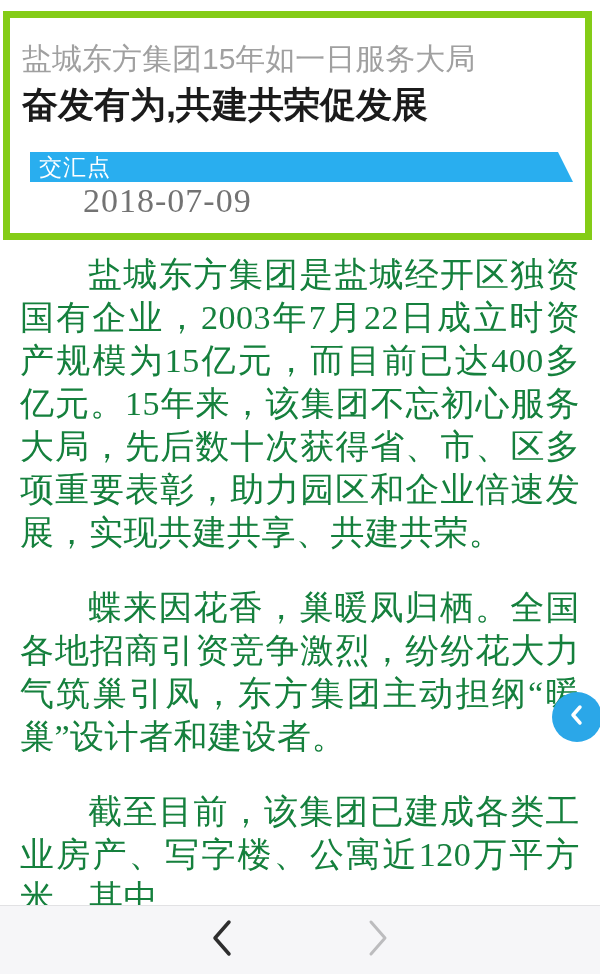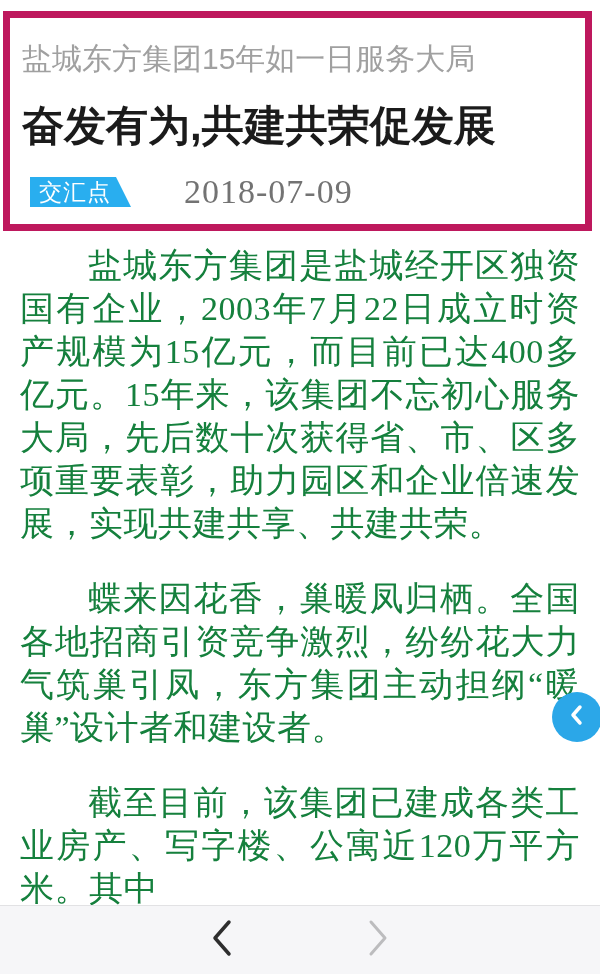--- a/index.html
+++ b/index.html
@@ -6,46 +6,45 @@
   html, body {
     width: 600px; height: 974px;
     background: #ffffff;
     overflow: hidden;
     font-family: "Liberation Sans", sans-serif;
     position: relative;
   }
   
   .headline-box {
     margin: 11px 8px 0 3px;
-    border: 7px solid #be185d;
+    border: 7px solid #84cc16;
     background: #ffffff;
     padding: 21px 12px 13px 12px;
   }
   .subtitle {
     font-size: 30px;
     line-height: 40px;
     color: #a0a0a0;
     font-weight: 400;
     white-space: nowrap;
     overflow: hidden;
   }
   .title {
-    margin-top: 21px;
-    font-size: 42px;
+    font-size: 36px;
     line-height: 52px;
     color: #1b1b1b;
     font-weight: 700;
     white-space: nowrap;
     overflow: hidden;
   }
   .meta-row {
     margin-top: 21px;
     display: flex;
-    align-items: center;
     padding-left: 8px;
+    flex-direction: column;
   }
   .source-badge {
     background: #29aeef;
     color: #ffffff;
     font-size: 23px;
     line-height: 30px;
     height: 30px;
     padding: 0 20px 0 9px;
     clip-path: polygon(0 0, calc(100% - 15px) 0, 100% 100%, 0 100%);
     letter-spacing: 1px;

